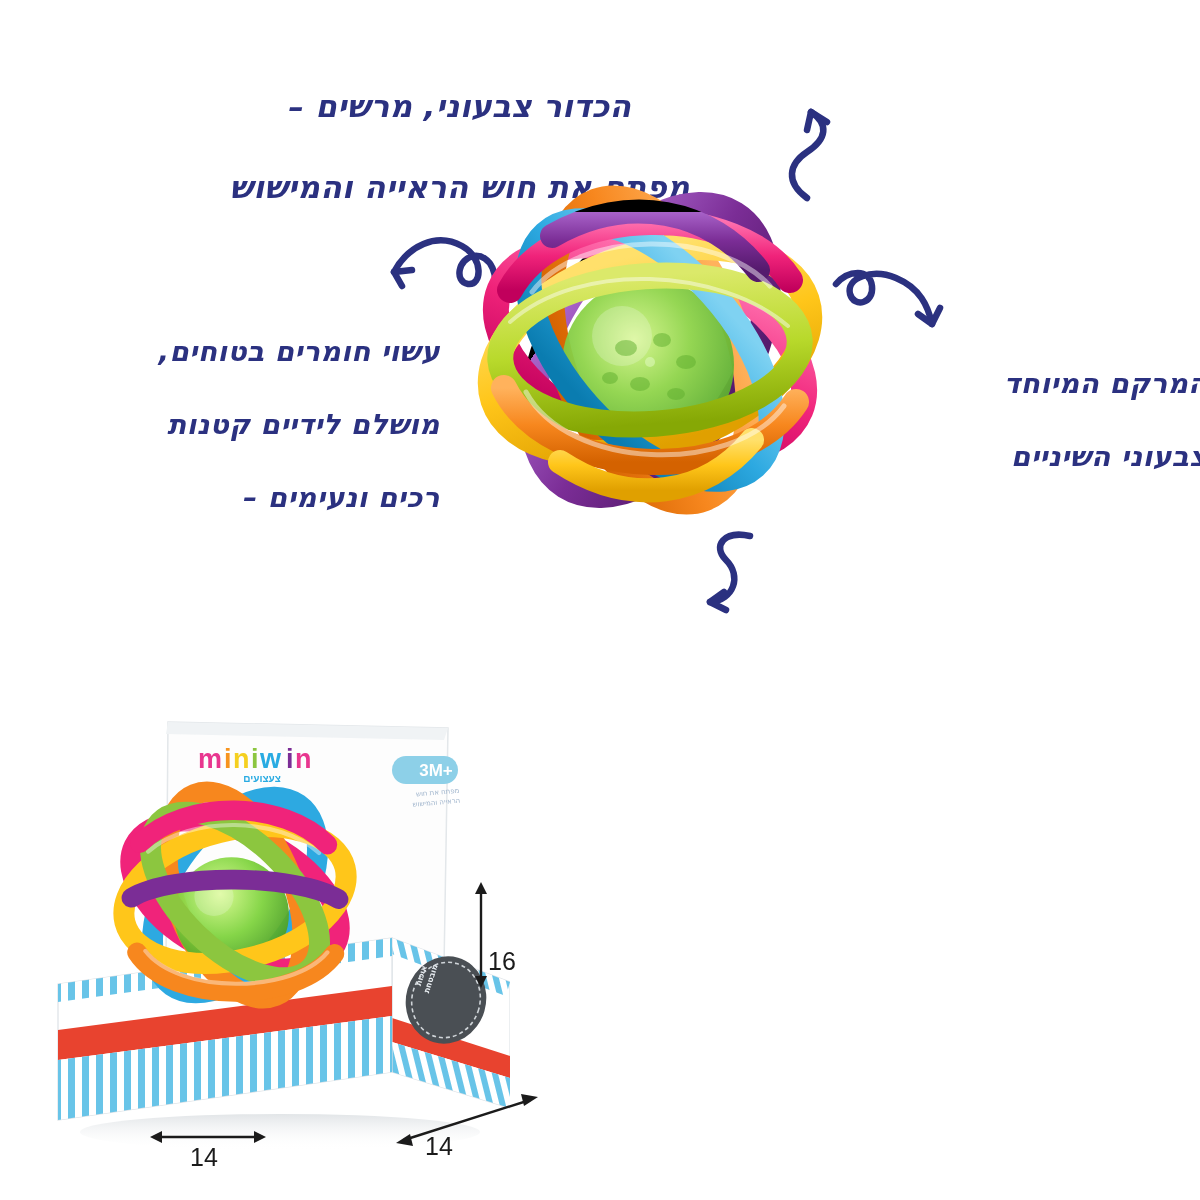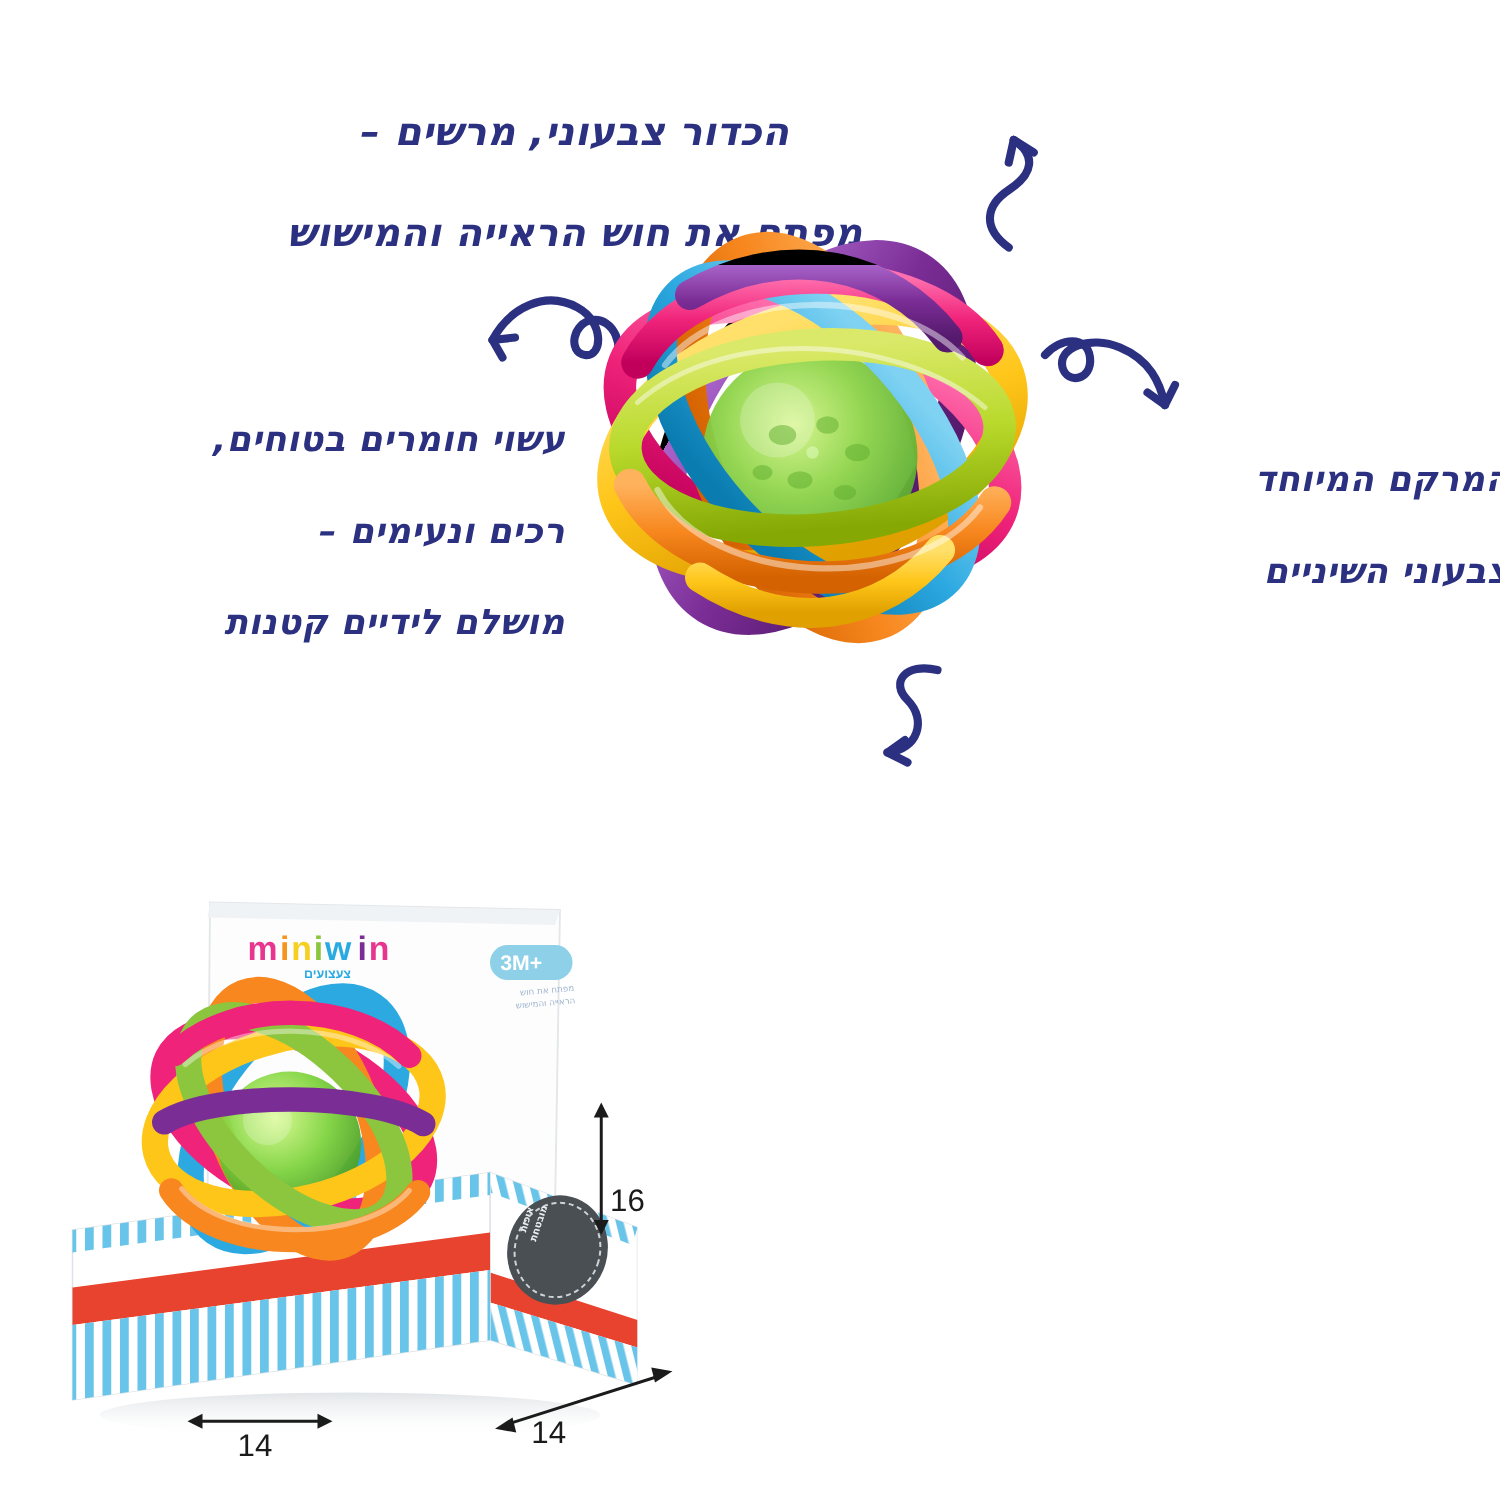--- a/index.html
+++ b/index.html
@@ -20,21 +20,21 @@
     direction:rtl;
     text-align:center;
     font-weight:600;
     font-style:italic;
     letter-spacing:.4px;
     line-height:1.30;
     white-space:pre-line;
   }
   .callout .ln{display:block;}
   #callout-top{ left:150px; top:46px; width:620px; font-size:31px; text-align:center;}
-  #callout-left{ left:52px; top:298px; width:400px; font-size:28px; text-align:right;}
+  #callout-left{ left:40px; top:298px; width:400px; font-size:28px; text-align:right;}
   #callout-right{ left:878px; top:330px; width:330px; font-size:28px; text-align:right;}
   #callout-bottom{left:280px; top:543px; width:430px; font-size:28px; text-align:center;}
 
   
   .arrow{position:absolute;}
   .arrow svg{display:block;overflow:visible;}
 
   
   .toy-wrap{position:absolute;left:440px;top:140px;width:420px;height:420px;}
   .toy-wrap svg{display:block;}
@@ -47,21 +47,21 @@
   .dim{position:absolute;color:#1b1b1b;font-size:25px;font-family:"Liberation Sans",sans-serif;}
   #dim-h-label{left:488px;top:915px;margin-top:32px;}
   #dim-w-label{left:190px;top:1143px;}
   #dim-d-label{left:425px;top:1132px;}
   .dimline{position:absolute;}
   .dimline svg{display:block;overflow:visible;}
 
   
   .pk-text{position:absolute;pointer-events:none;}
   #pk-age{
-    left:385px;top:758px;width:64px;height:26px;
+    left:404px;top:758px;width:64px;height:26px;
     color:#ffffff;font-size:17px;font-weight:700;
     font-family:"Liberation Sans",sans-serif;
     display:flex;align-items:center;justify-content:center;
   }
   #pk-hebline{
     left:360px;top:790px;width:100px;
     color:#9fb4cc;font-size:7px;direction:rtl;text-align:right;line-height:1.45;
     transform:rotate(-5deg);
   }
   #pk-seal-text{
@@ -82,22 +82,22 @@
 
   <div class="arrow" id="arrow-top" style="left:755px;top:90px;">
     <svg width="110" height="110" viewBox="0 0 110 110">
       <path d="M52 108 C 30 92, 34 74, 52 62 C 72 49, 74 34, 56 22" fill="none" stroke="#2b3180" stroke-width="6.5" stroke-linecap="round"></path>
       <path d="M56 22 L 52 40 M56 22 L 72 32" fill="none" stroke="#2b3180" stroke-width="6.5" stroke-linecap="round" stroke-linejoin="round"></path>
     </svg>
   </div>
 
   <div class="callout" id="callout-left">
     <span class="ln">עשוי חומרים בטוחים,</span>
+    <span class="ln">מושלם לידיים קטנות</span>
     <span class="ln">רכים ונעימים –</span>
-    <span class="ln">מושלם לידיים קטנות</span>
   </div>
 
   <div class="arrow" id="arrow-left" style="left:378px;top:220px;">
     <svg width="130" height="90" viewBox="0 0 130 90">
       <path d="M112 78 C 124 56, 112 34, 96 36 C 80 38, 76 62, 90 64
                C 104 66, 106 38, 84 26 C 58 12, 30 26, 16 52" fill="none" stroke="#2b3180" stroke-width="6.5" stroke-linecap="round"></path>
       <path d="M16 52 L 34 50 M16 52 L 24 66" fill="none" stroke="#2b3180" stroke-width="6.5" stroke-linecap="round" stroke-linejoin="round"></path>
     </svg>
   </div>
 

